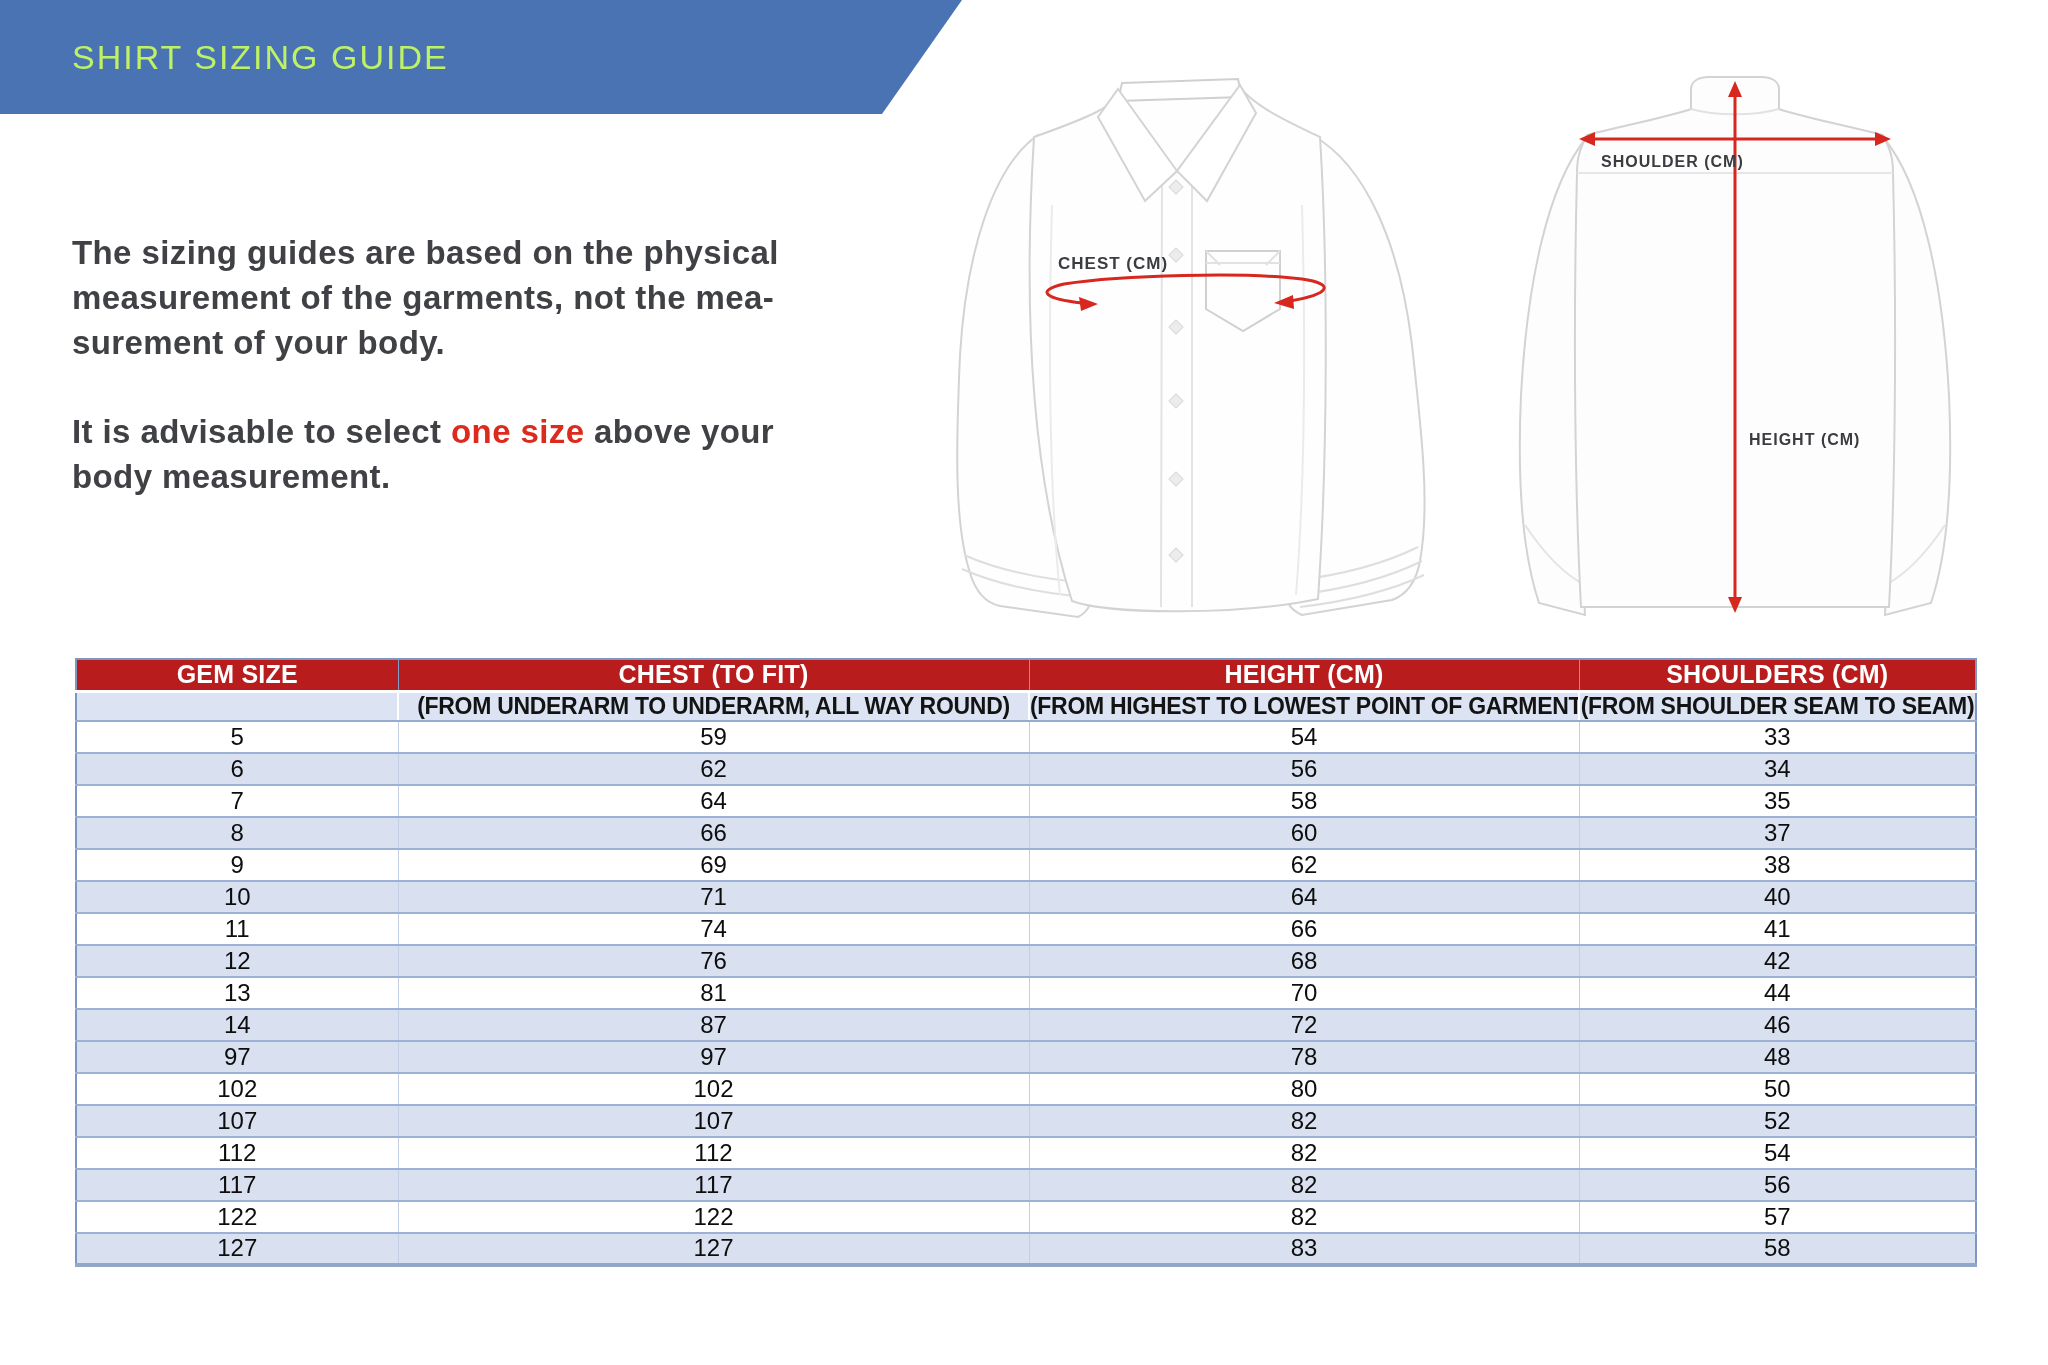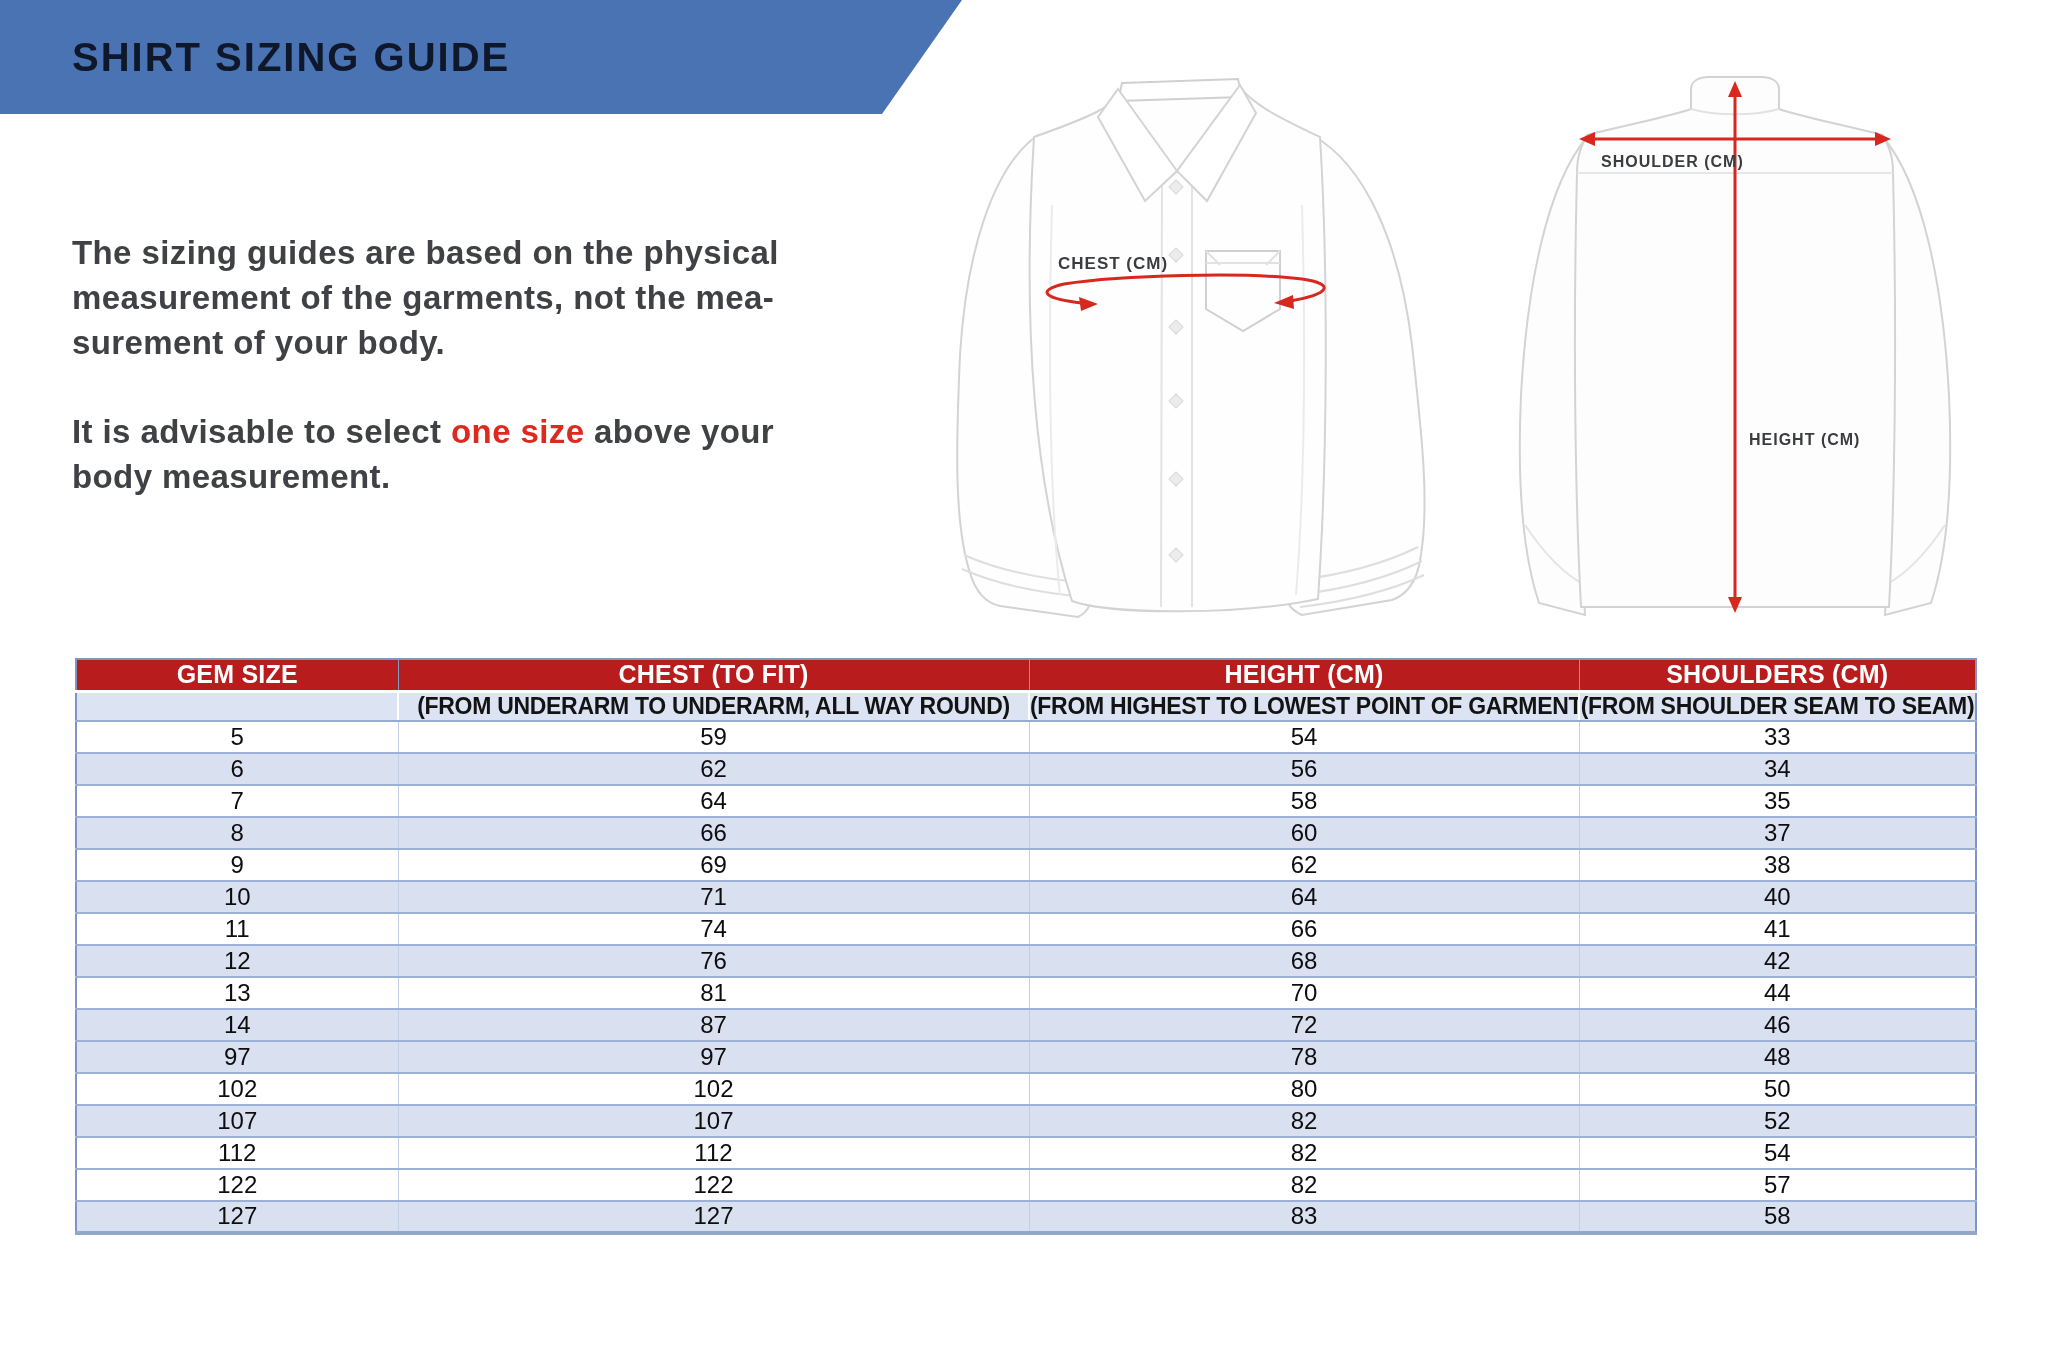--- a/index.html
+++ b/index.html
@@ -9,21 +9,21 @@
     background:#ffffff; font-family:"Liberation Sans", sans-serif;
   }
 
   
   .banner {
     position:absolute; left:0; top:0; width:962px; height:114px;
     background:#4a73b4;
     clip-path:polygon(0 0, 100% 0, calc(100% - 80px) 100%, 0 100%);
   }
   .banner-title {
-    color:#0f172a; font-size:40px; font-weight:bold; letter-spacing:2px;
+    color:#bef264; font-size:34px; font-weight:normal; letter-spacing:2px;
     line-height:114px; padding-left:72px; white-space:nowrap;
   }
 
   
   .intro {
     position:absolute; left:72px; top:230px; width:860px;
     color:#3f4145; font-size:33px; font-weight:bold; letter-spacing:0.4px;
   }
   .intro .line { line-height:45px; white-space:nowrap; }
   .intro .para2 { margin-top:44px; }
@@ -255,20 +255,26 @@
             <td>107</td>
             <td>82</td>
             <td>52</td>
           </tr>
           <tr>
             <td>112</td>
             <td>112</td>
             <td>82</td>
             <td>54</td>
           </tr>
+          <tr class="alt">
+            <td>117</td>
+            <td>117</td>
+            <td>82</td>
+            <td>56</td>
+          </tr>
           <tr>
             <td>122</td>
             <td>122</td>
             <td>82</td>
             <td>57</td>
           </tr>
           <tr class="alt">
             <td>127</td>
             <td>127</td>
             <td>83</td>

